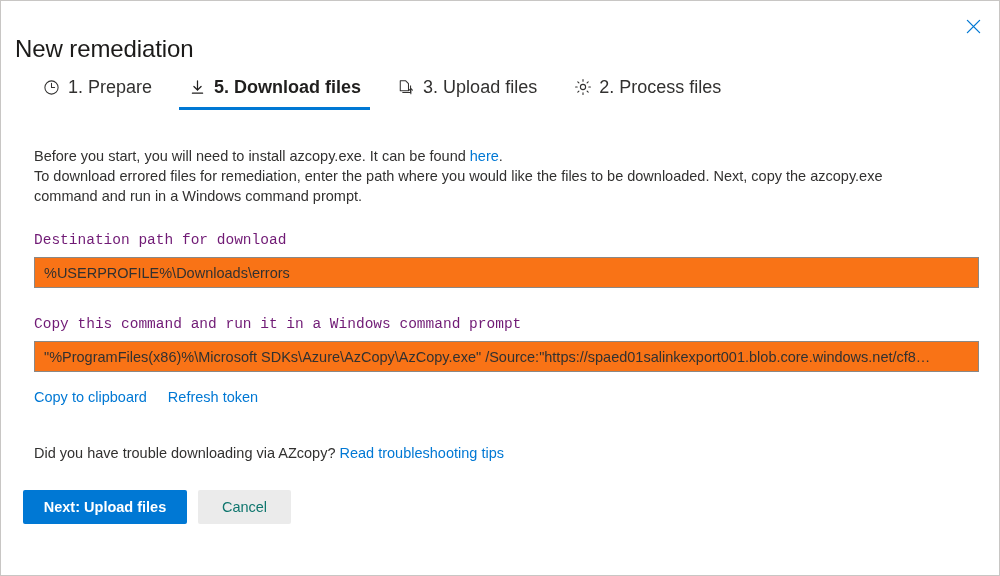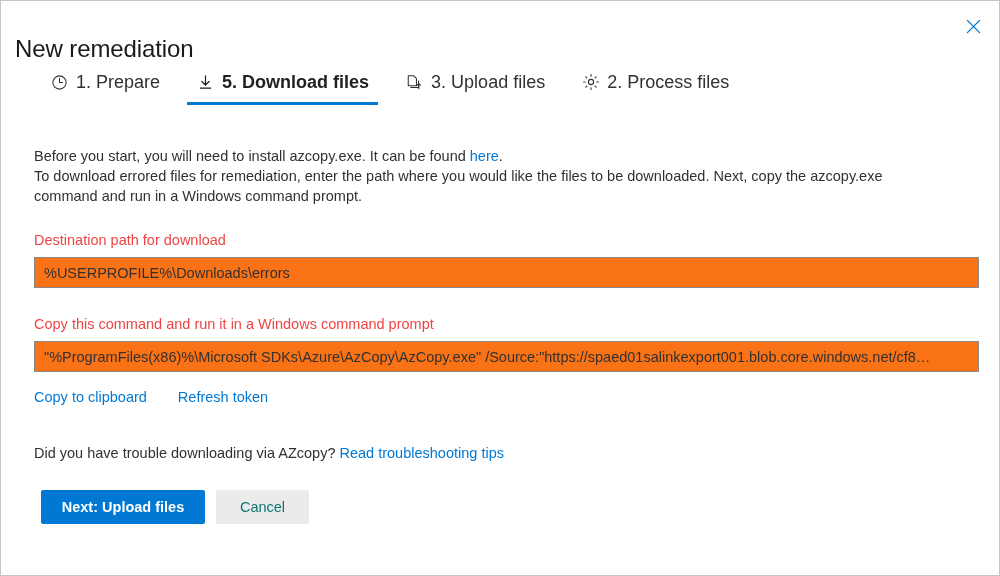--- a/index.html
+++ b/index.html
@@ -50,23 +50,23 @@
     border: none;
     cursor: pointer;
     padding: 0;
   }
   .close-button svg { display: block; }
 
   
   .pivot {
     position: relative;
     height: 46px;
-    padding-left: 40px;
-    display: flex;
-    align-items: center;
+    padding-left: 32px;
+    display: flex;
+    align-items: flex-end;
   }
   .pivot-item {
     position: relative;
     display: flex;
     align-items: center;
     gap: 7px;
     height: 36px;
     padding: 0 9px;
     margin-right: 18px;
     cursor: pointer;
@@ -116,23 +116,24 @@
     margin-top: 21px;
   }
   .inline-link {
     color: #0078d4;
     text-decoration: none;
     cursor: pointer;
   }
 
   .field-label {
     font-size: 14.5px;
-    color: #ef4444;
+    color: #701a75;
     margin-top: 26px;
     margin-bottom: 9px;
+    font-family: Liberation Mono, monospace;
   }
   .field-label.second {
     margin-top: 28px;
   }
 
   .text-field {
     box-sizing: border-box;
     width: 945px;
     height: 31px;
     border: 1px solid #8a8886;
@@ -145,21 +146,21 @@
     border-radius: 0;
     overflow: hidden;
     text-overflow: ellipsis;
     white-space: nowrap;
   }
 
   .link-row {
     margin-top: 17px;
     display: flex;
     align-items: center;
-    gap: 31px;
+    gap: 21px;
   }
   .action-link {
     font-size: 14.5px;
     color: #0078d4;
     text-decoration: none;
     cursor: pointer;
     background: none;
     border: none;
     padding: 0;
     font-family: "Liberation Sans", sans-serif;
@@ -167,21 +168,21 @@
 
   .trouble-row {
     margin-top: 40px;
     font-size: 14.5px;
     color: #323130;
   }
 
   
   .footer {
     margin-top: 29px;
-    padding-left: 40px;
+    padding-left: 22px;
     display: flex;
     align-items: center;
     gap: 11px;
   }
   .btn {
     height: 34px;
     min-width: 80px;
     border: none;
     border-radius: 2px;
     font-size: 14.5px;

